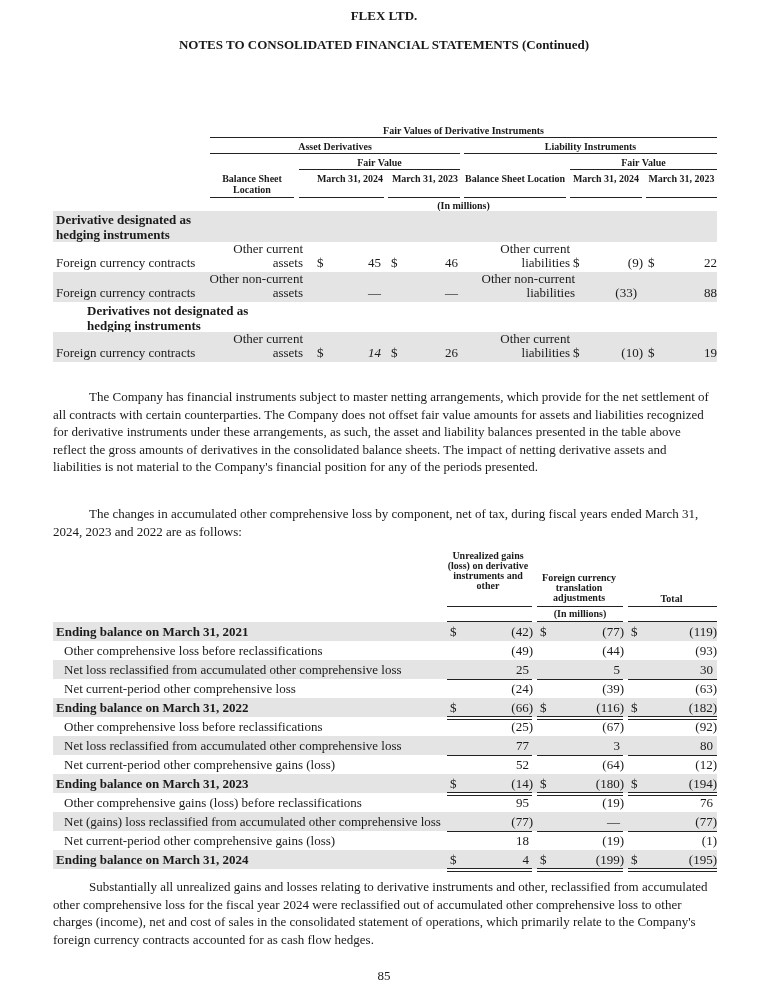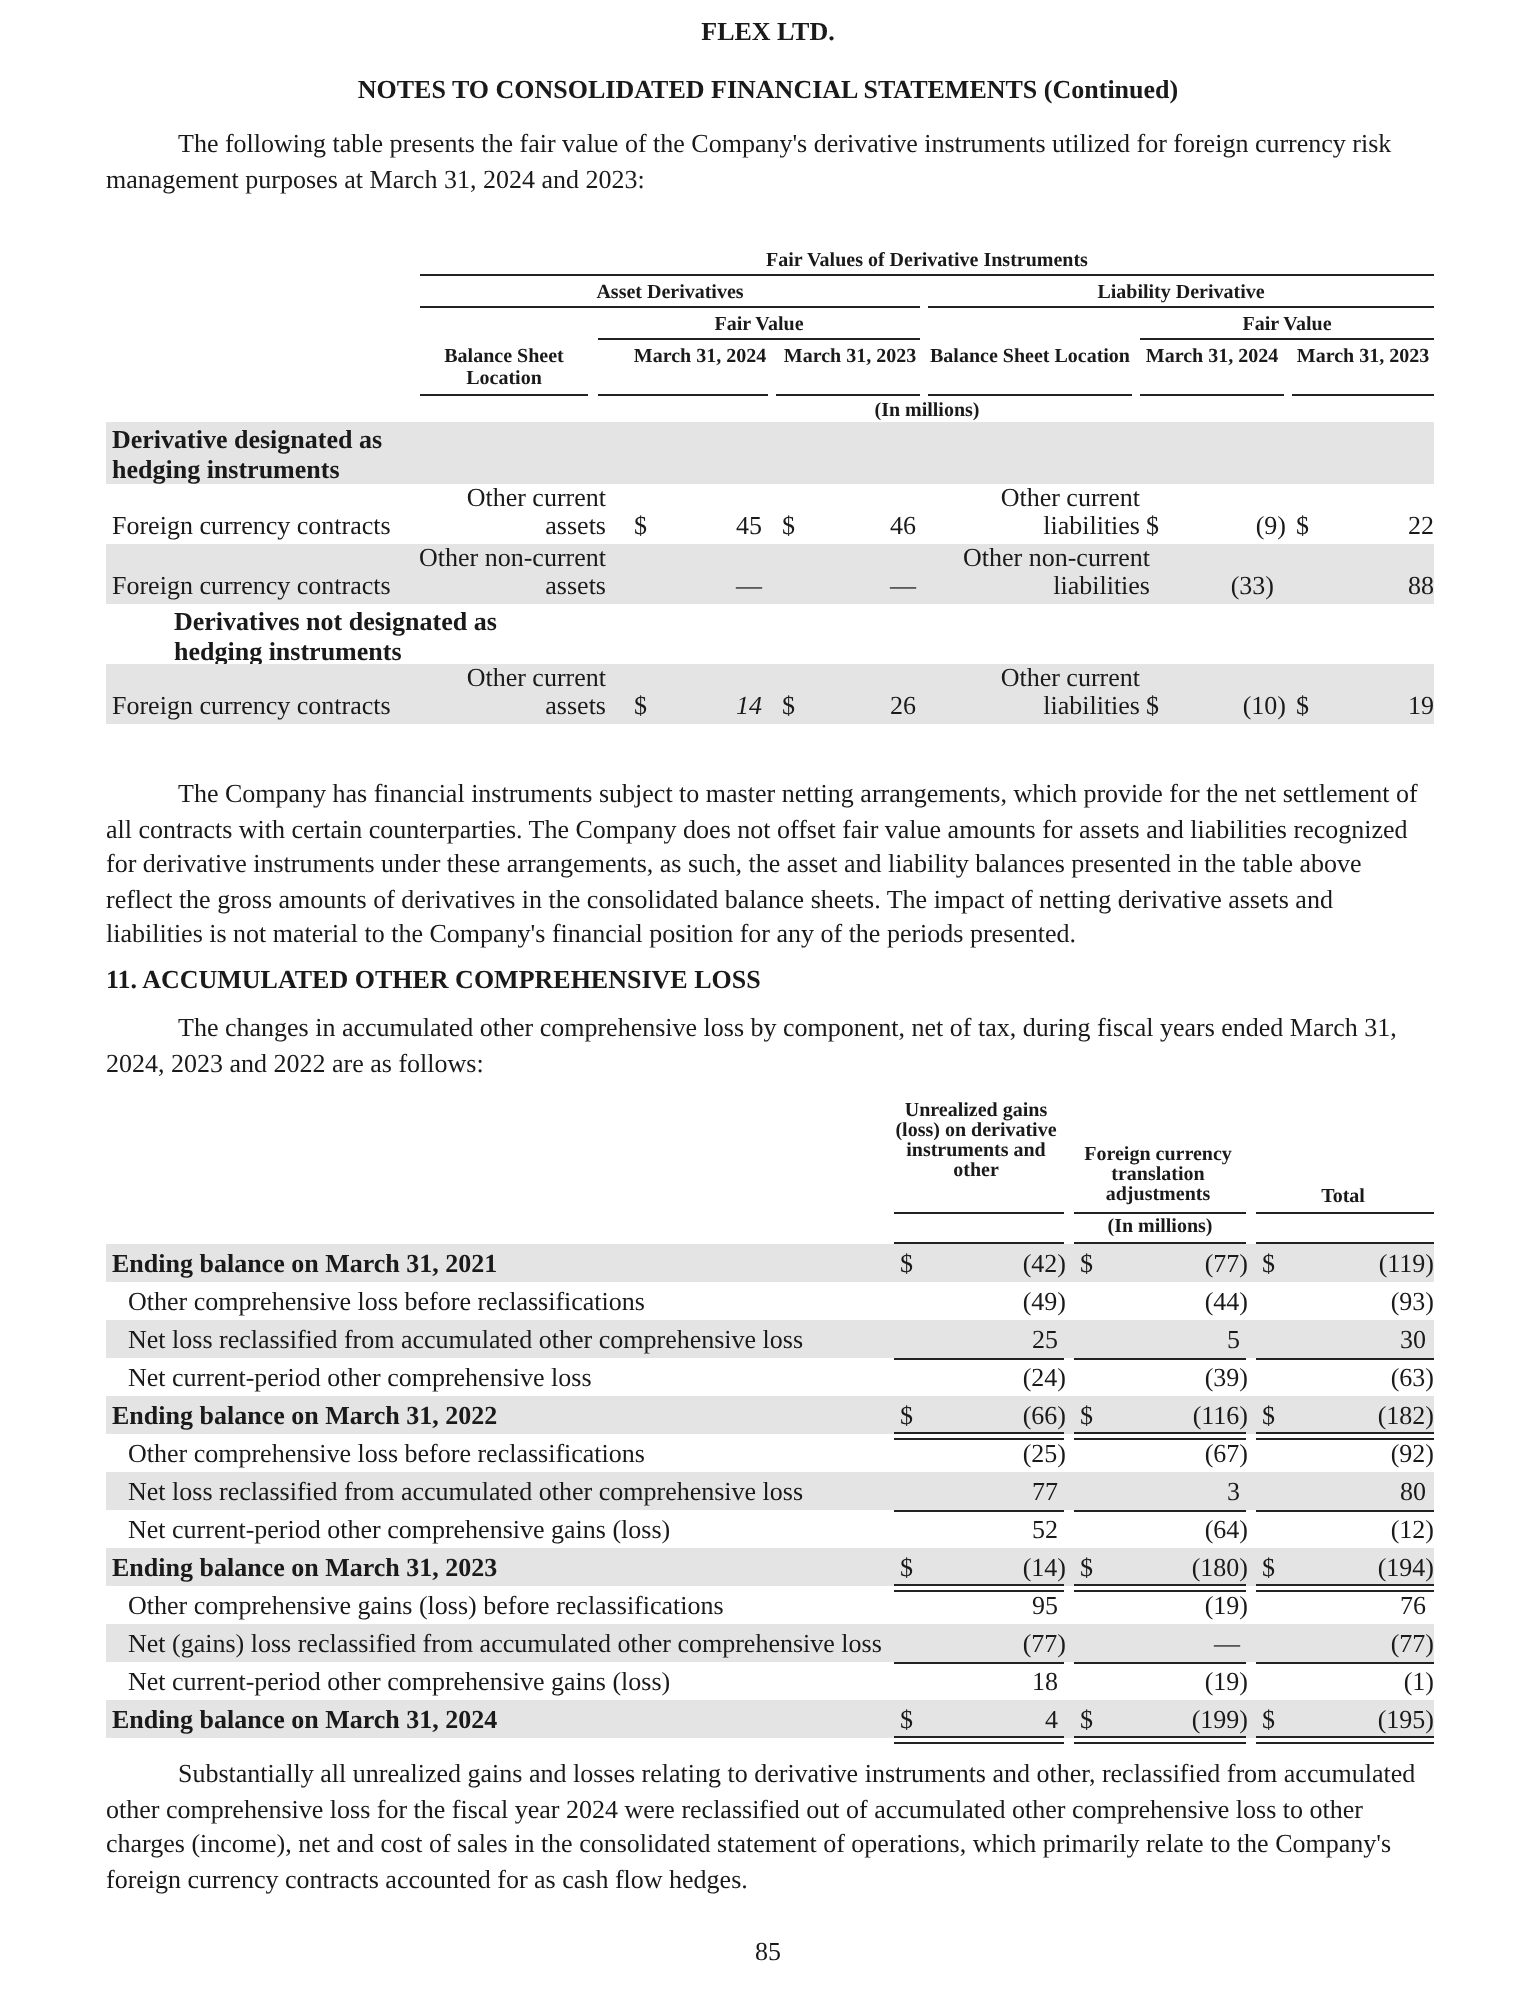--- a/index.html
+++ b/index.html
@@ -32,28 +32,27 @@
   .page-num { position: absolute; top: 968px; left: 0; width: 768px; text-align: center; font-size: 13px; }
 </style>
 </head>
 <body>
 
 <div class="page">
 
   <div class="center-title" style="top:8px;">FLEX LTD.</div>
   <div class="center-title" style="top:37px;">NOTES TO CONSOLIDATED FINANCIAL STATEMENTS (Continued)</div>
 
-  <div class="para" style="top:63px;"><span class="indent"></span><span>The following table presents the fair value of the Company's derivative instruments utilized for foreign currency risk management purposes at March 31, 2024 and 2023:</span></div>
 
   <div class="t1">
     <div class="hdr" style="left:157px;width:507px;top:5px;">Fair Values of Derivative Instruments</div>
     <div class="rule" style="left:157px;width:507px;top:17px;"></div>
 
     <div class="hdr" style="left:157px;width:250px;top:21px;">Asset Derivatives</div>
-    <div class="hdr" style="left:411px;width:253px;top:21px;">Liability Derivative</div>
+    <div class="hdr" style="left:411px;width:253px;top:21px;">Liability Instruments</div>
     <div class="rule" style="left:157px;width:250px;top:33px;"></div>
     <div class="rule" style="left:411px;width:253px;top:33px;"></div>
 
     <div class="hdr" style="left:246px;width:161px;top:37px;">Fair Value</div>
     <div class="hdr" style="left:517px;width:147px;top:37px;">Fair Value</div>
     <div class="rule" style="left:246px;width:161px;top:49px;"></div>
     <div class="rule" style="left:517px;width:147px;top:49px;"></div>
 
     <div class="hdr" style="left:157px;width:84px;top:53px;">Balance Sheet Location</div>
     <div class="hdr" style="left:262px;width:70px;top:53px;">March 31, 2024</div>
@@ -113,21 +112,20 @@
       <div class="cell center" style="left:405px;top:0;width:112px;">Other current liabilities</div>
       <div class="cell" style="left:520px;top:14px;">$</div>
       <div class="cell right" style="left:540px;top:14px;width:50px;">(10)</div>
       <div class="cell" style="left:595px;top:14px;">$</div>
       <div class="cell right" style="left:614px;top:14px;width:50px;">19</div>
     </div>
   </div>
 
   <div class="para" style="top:388px;"><span class="indent"></span><span>The Company has financial instruments subject to master netting arrangements, which provide for the net settlement of all contracts with certain counterparties. The Company does not offset fair value amounts for assets and liabilities recognized for derivative instruments under these arrangements, as such, the asset and liability balances presented in the table above reflect the gross amounts of derivatives in the consolidated balance sheets. The impact of netting derivative assets and liabilities is not material to the Company's financial position for any of the periods presented.</span></div>
 
-  <div class="section-heading" style="top:482px;">11. ACCUMULATED OTHER COMPREHENSIVE LOSS</div>
 
   <div class="para" style="top:505px;"><span class="indent"></span><span>The changes in accumulated other comprehensive loss by component, net of tax, during fiscal years ended March 31, 2024, 2023 and 2022 are as follows:</span></div>
 
   <div class="t2">
     <div class="hdr" style="left:392px;width:86px;top:3px;">Unrealized gains (loss) on derivative instruments and other</div>
     <div class="hdr" style="left:483px;width:86px;top:25px;text-align:center;">Foreign currency translation adjustments</div>
     <div class="hdr" style="left:573px;width:91px;top:46px;">Total</div>
 
     <div class="rule" style="left:394px;width:85px;top:58px;"></div>
     <div class="rule" style="left:484px;width:86px;top:58px;"></div>

